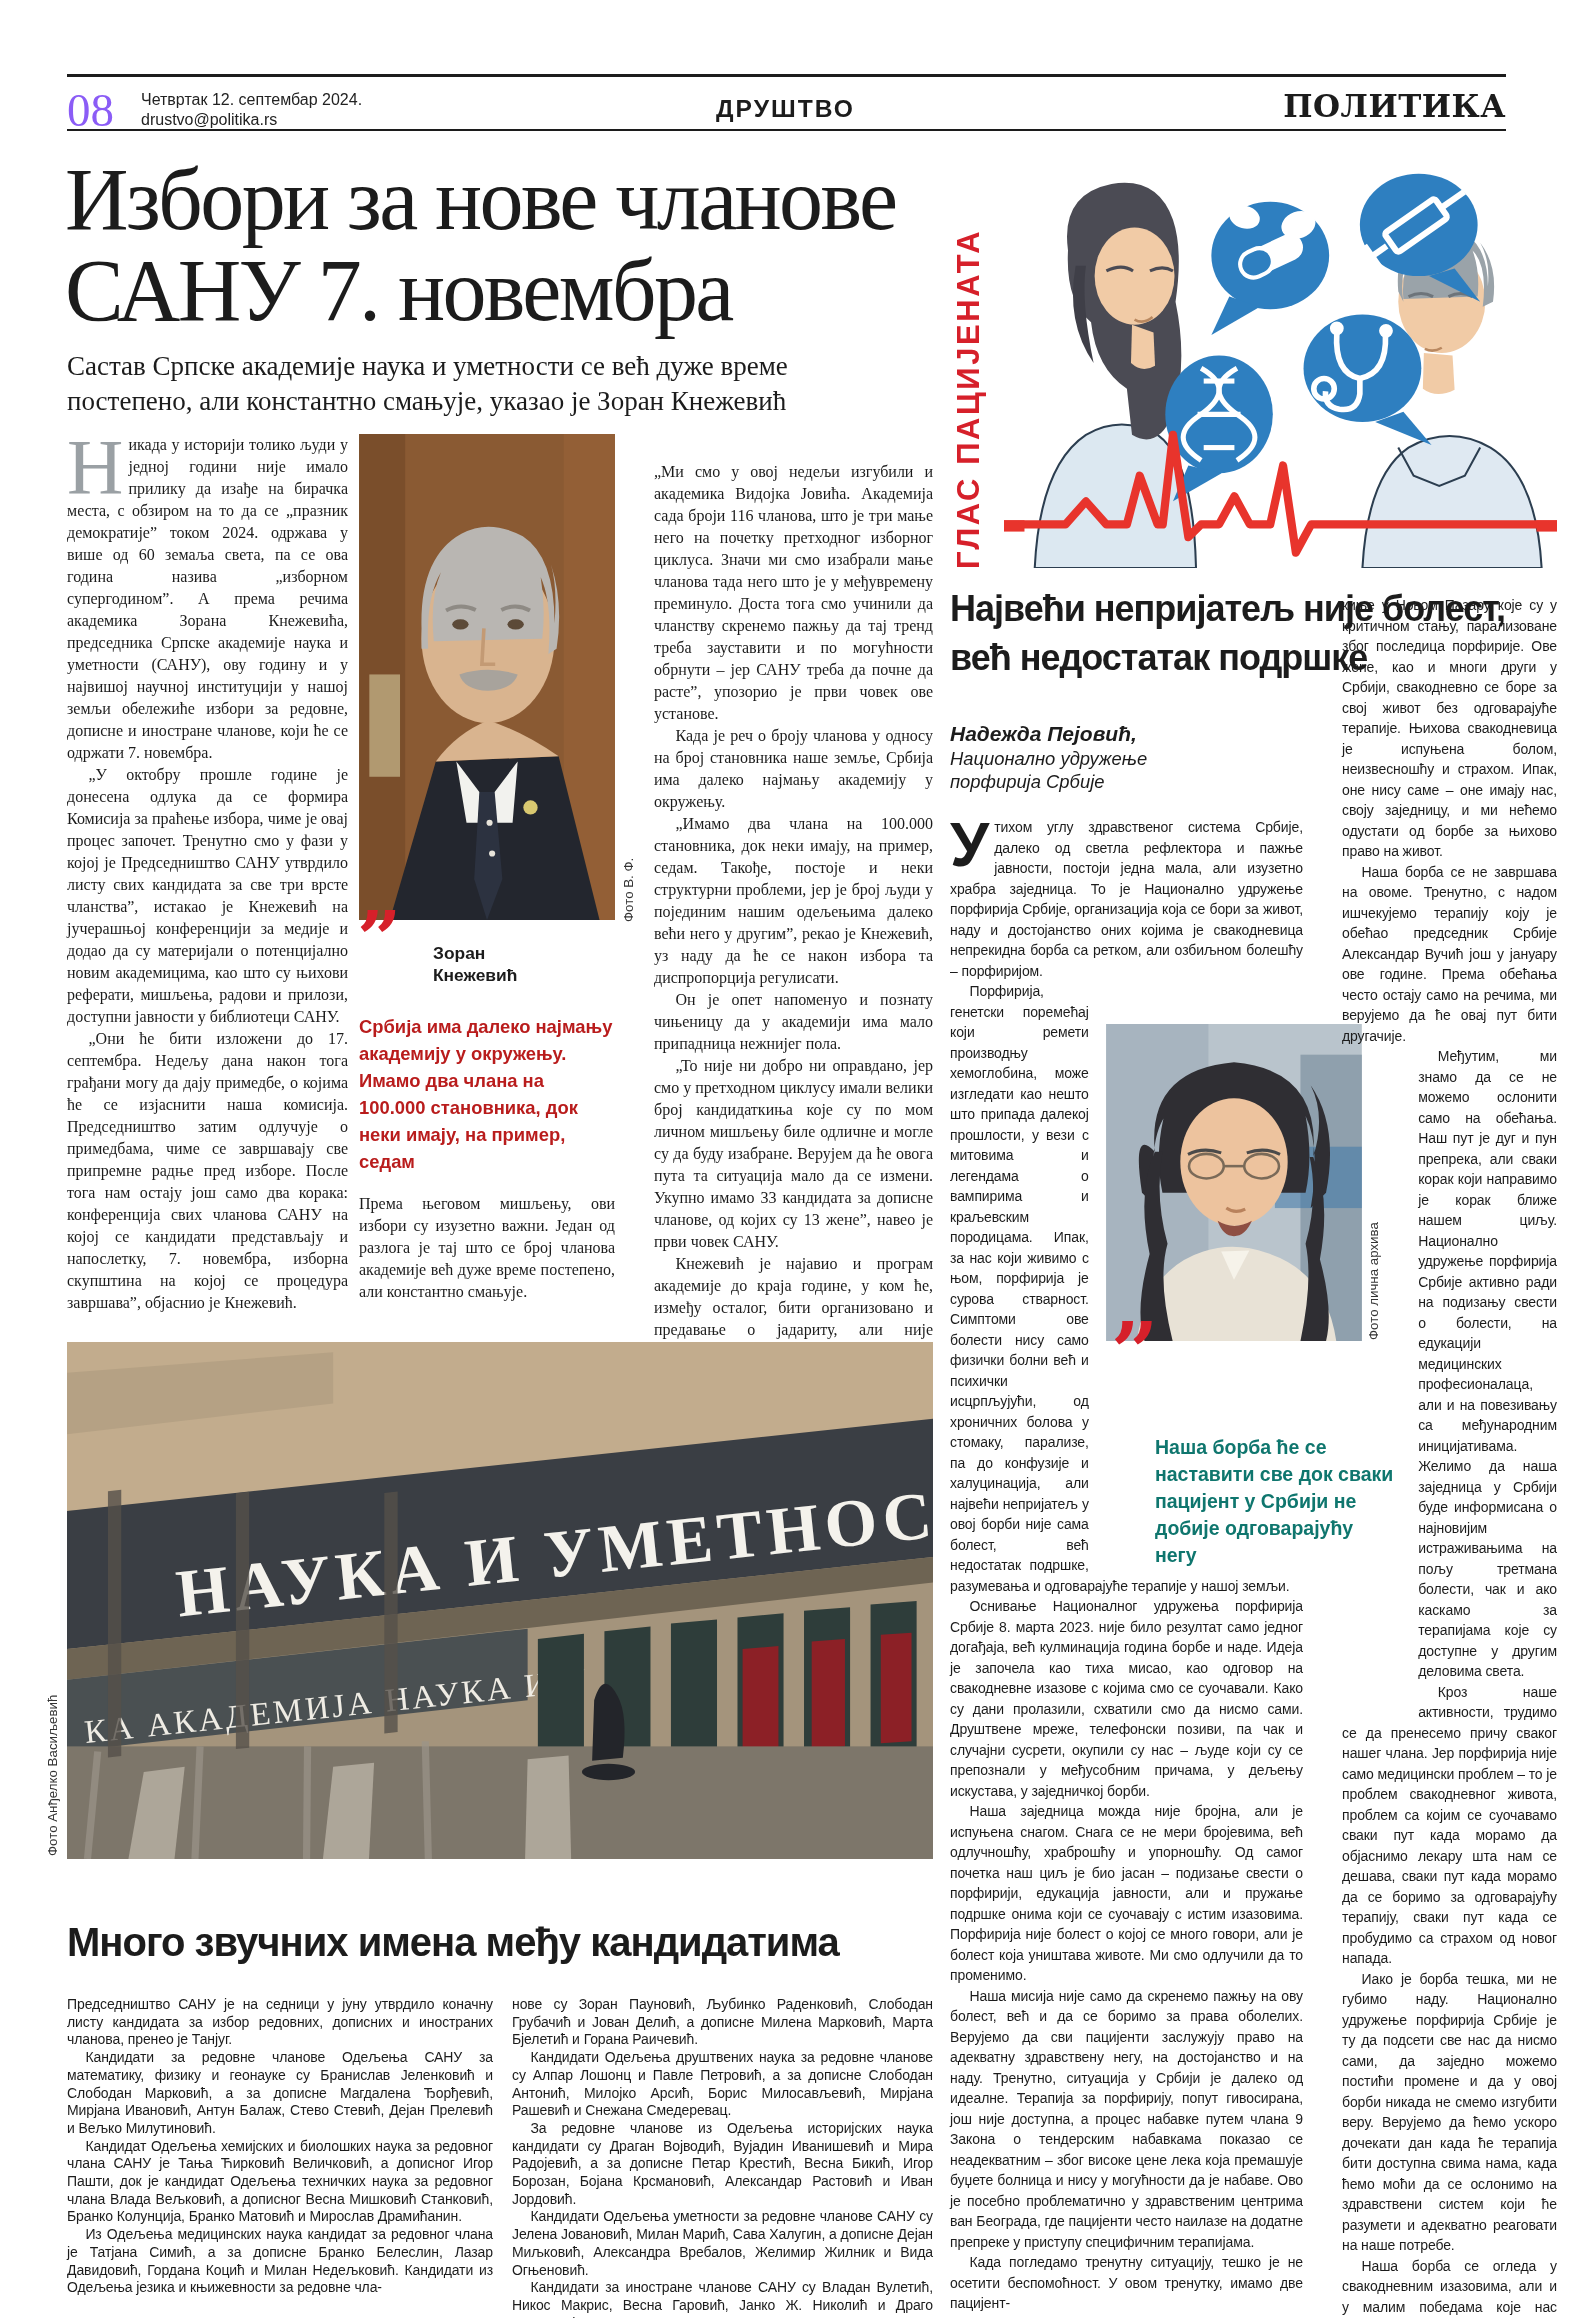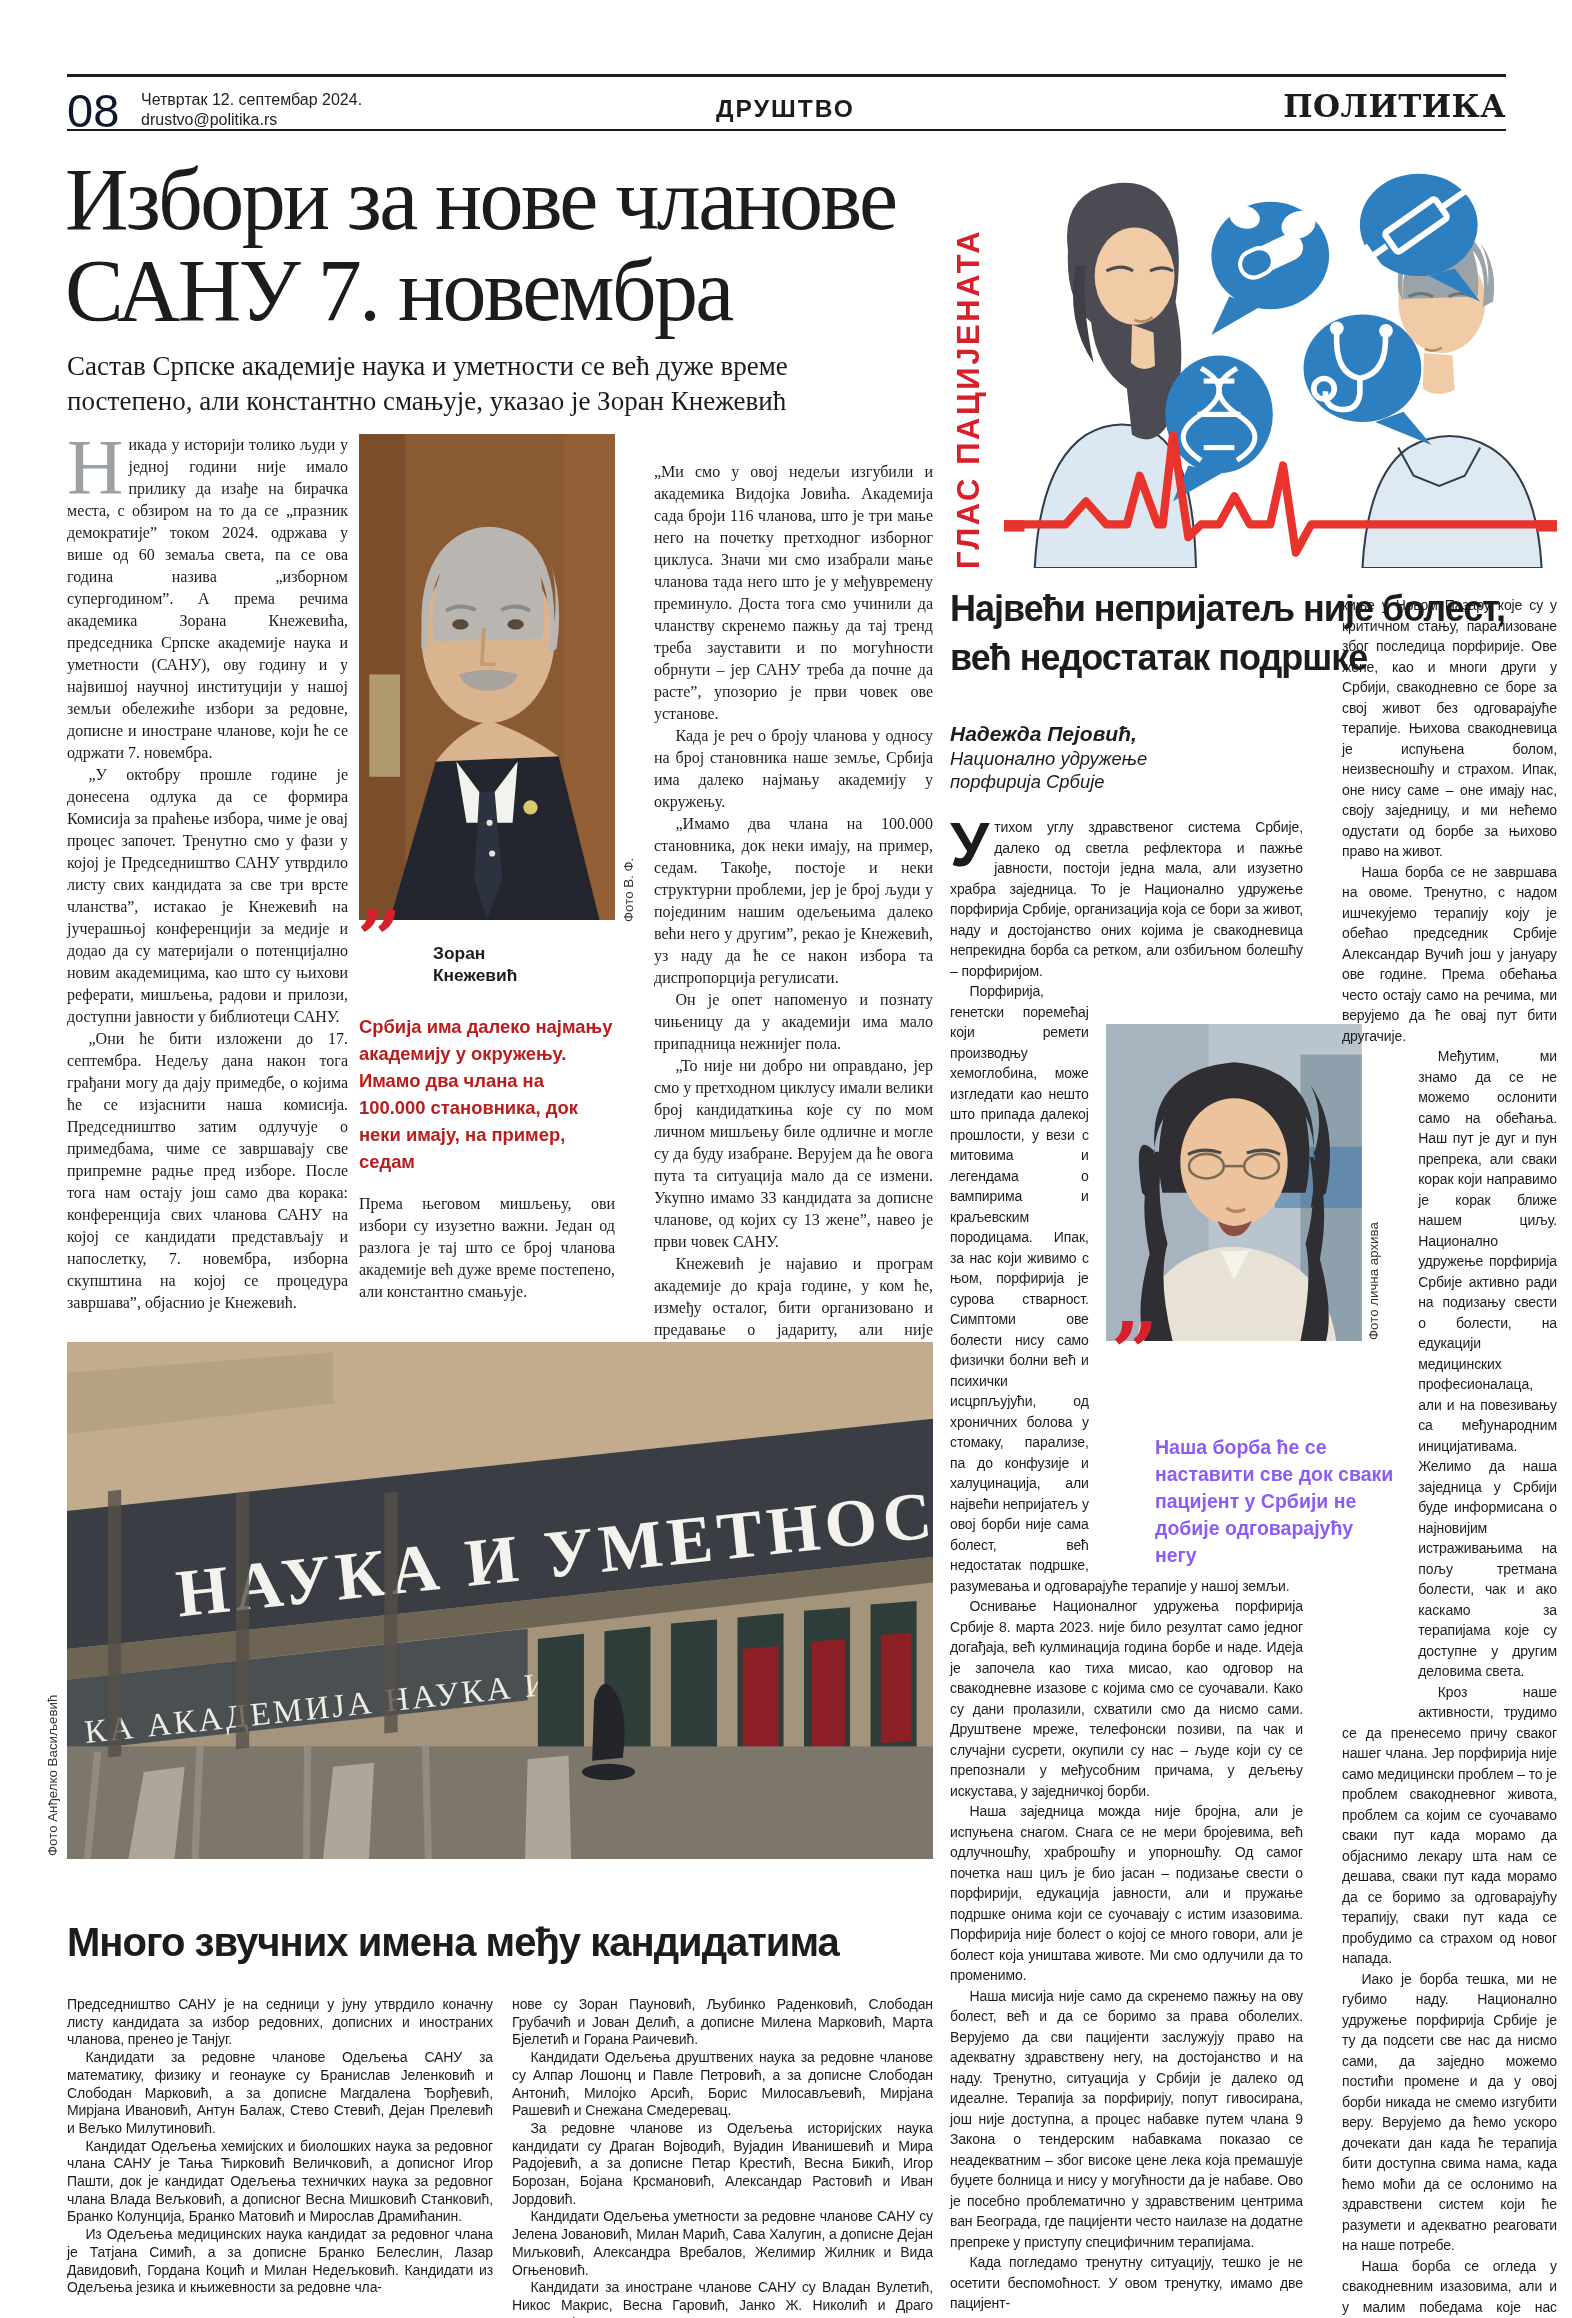--- a/index.html
+++ b/index.html
@@ -1,21 +1,21 @@
 <!DOCTYPE html>
 <html style="font-size:8.2px"><head>
 <meta charset="utf-8">
 <style>
   html,body{margin:0;padding:0;background:#e9e9e9;}
   #page{position:relative;width:1573px;height:2319px;background:#ffffff;overflow:hidden;
         font-family:"Liberation Serif","DejaVu Serif",serif;color:#1c1c1c;}
   .abs{position:absolute;}
   .rule{background:#1c1c1c;}
   
-  .pgnum{font-family:Liberation Sans, sans-serif;font-size:47px;font-weight:400;color:#0f172a;}
+  .pgnum{font-family:Liberation Serif, serif;font-size:47px;font-weight:400;color:#8b5cf6;}
   .hdate{font-family:"Liberation Sans",sans-serif;font-size:16px;line-height:20px;color:#222;}
   .section{font-family:"Liberation Sans",sans-serif;font-size:24.6px;font-weight:700;letter-spacing:2px;text-align:center;}
   .masthead{font-family:"DejaVu Serif",serif;font-size:31px;font-weight:700;letter-spacing:0.5px;}
   
   .hl{font-family:"Liberation Serif",serif;font-weight:400;font-size:88px;line-height:91px;letter-spacing:-2.6px;}
   .sub{font-size:27px;line-height:35px;}
   .bp{font-size:16px;line-height:22px;text-align:justify;margin:0;text-indent:21.5px;}
   .bp.ni{text-indent:0;}
   .dropcap{float:left;font-size:78px;line-height:60px;padding:3.1px 5.1px 0 0;color:#9aa0a4;font-family:"Liberation Serif",serif;}
   .dropcap.dk{color:#1c1c1c;font-family:"Liberation Sans",sans-serif;font-weight:700;font-size:63px;line-height:49px;}
@@ -25,21 +25,21 @@
   .sig{font-weight:700;text-align:right;font-size:16px;}
   .vert{writing-mode:vertical-rl;transform:rotate(180deg);}
   .pcredit{font-family:"Liberation Sans",sans-serif;font-size:13.3px;color:#333;}
   
   .voice{font-family:"Liberation Sans",sans-serif;font-weight:700;font-size:31px;letter-spacing:2.6px;color:#d6202a;}
   .rhl{font-family:"Liberation Sans",sans-serif;font-weight:700;font-size:36px;line-height:49px;letter-spacing:-1px;}
   .rby1{font-family:"Liberation Sans",sans-serif;font-style:italic;font-weight:700;font-size:21px;line-height:25.6px;}
   .rby2{font-family:"Liberation Sans",sans-serif;font-style:italic;font-size:18.4px;line-height:23.6px;}
   .rp{font-family:"Liberation Sans",sans-serif;font-size:14px;line-height:20.5px;text-align:justify;margin:0;text-indent:19.5px;letter-spacing:-0.1px;}
   .rp.ni{text-indent:0;}
-  .pq-right{font-family:"Liberation Sans",sans-serif;font-weight:700;font-size:19.5px;line-height:27px;color:#8b5cf6;}
+  .pq-right{font-family:"Liberation Sans",sans-serif;font-weight:700;font-size:19.5px;line-height:27px;color:#0f766e;}
   .ph-spacer{float:right;width:205px;height:584px;margin:0 0 3.1px 9.2px;}
   .c2-spacer{float:left;width:68px;height:589px;margin:77px 8.2px 3.1px 0;}
   
   .bhl{font-family:"Liberation Sans",sans-serif;font-weight:700;font-size:40px;letter-spacing:-1px;margin-top:29px;}
   .tp{font-family:"Liberation Sans",sans-serif;font-size:14px;line-height:17.7px;text-align:justify;margin:0;text-indent:18.4px;letter-spacing:-0.1px;}
   .tp.ni{text-indent:0;margin-top:44px;}
 </style>
 </head>
 <body>
 

